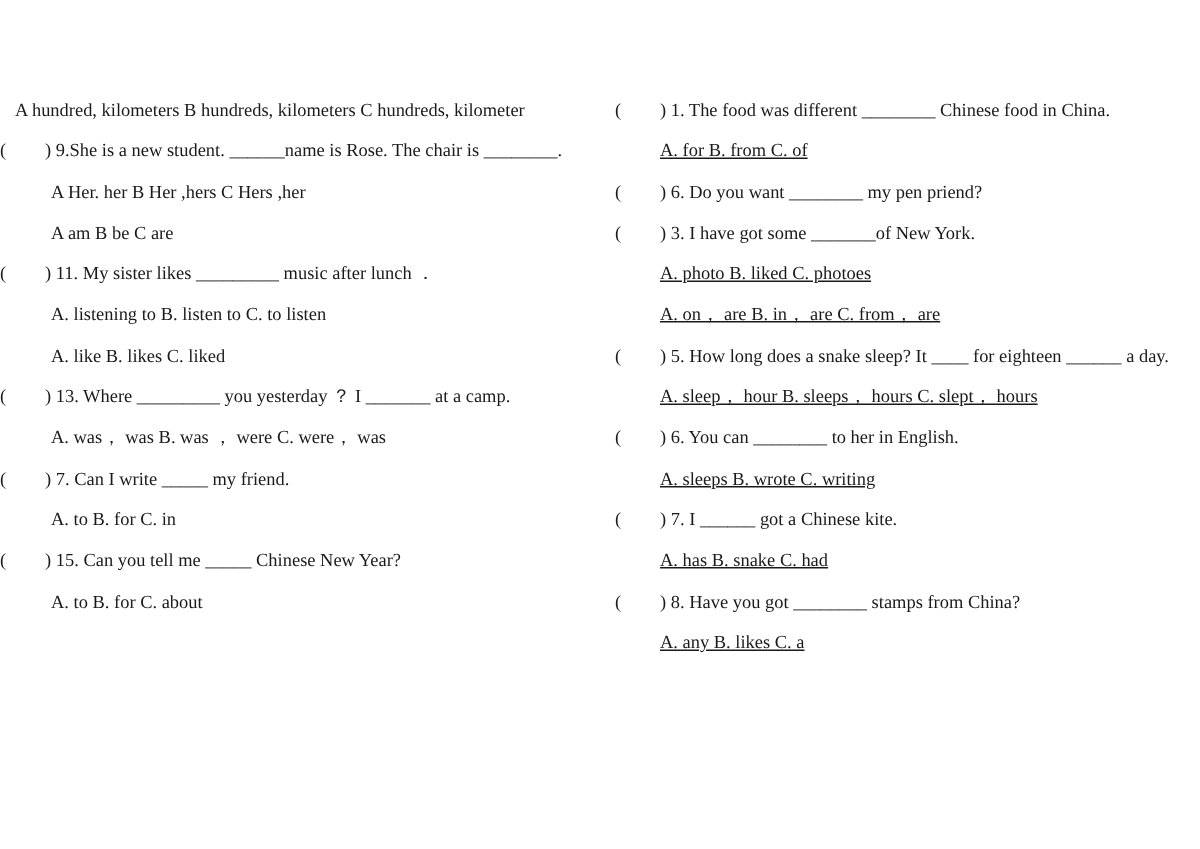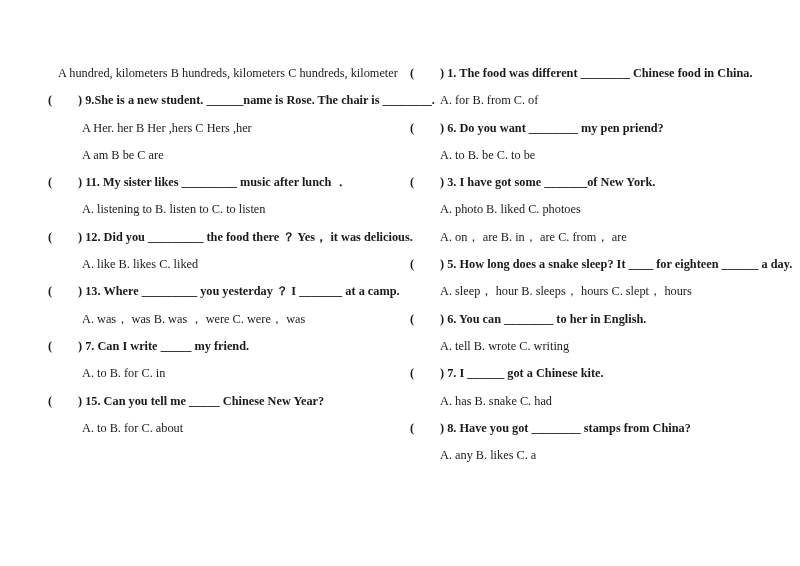--- a/index.html
+++ b/index.html
@@ -27,47 +27,47 @@
     top: 0;
     width: 800px;
     height: 566px;
     display: flex;
     flex-direction: row;
   }
   .column {
     box-sizing: border-box;
     padding-top: 60px;
   }
-  .col-left  { width: 410px; padding-left: 48px; padding-right: 6px; }
+  .col-left  { width: 410px; padding-right: 6px; }
   .col-right { width: 390px; padding-left: 0px;  padding-right: 10px; }
 
   
   .row {
     position: relative;
     height: 27.3px;
     line-height: 27.3px;
     font-size: 12.3px;
     white-space: nowrap;
   }
-  .row.q   { padding-left: 0px; font-weight: bold; }
+  .row.q   { padding-left: 0px; }
   .row.opt { padding-left: 34px; }
 
   .mark {
     display: inline-block;
     width: 30px;
   }
   .mark .paren-open  { letter-spacing: 0; }
 
   .qtext { }
 
   
   .row.lead { padding-left: 10px; }
 
   
-  .col-right .row.opt { padding-left: 30px; }
+  .col-right .row.opt { padding-left: 30px; text-decoration: underline; }
 </style>
 </head>
 <body>
 
 <div class="page">
   <div class="columns">
 
     <div class="column col-left">
 
       <div class="row lead">
@@ -89,25 +89,20 @@
 
       <div class="row q">
         <span class="mark">
           <span class="paren-open">(</span>
         </span><span class="qtext">) 11. My sister likes _________ music after lunch ．</span>
       </div>
       <div class="row opt">
         <span>A. listening to    B. listen to    C. to listen</span>
       </div>
 
-      <div class="row q">
-        <span class="mark">
-          <span class="paren-open">(</span>
-        </span><span class="qtext">) 12. Did you _________ the food there ？ Yes，  it was delicious.</span>
-      </div>
       <div class="row opt">
         <span>A. like               B. likes             C. liked</span>
       </div>
 
       <div class="row q">
         <span class="mark">
           <span class="paren-open">(</span>
         </span><span class="qtext">) 13. Where _________ you yesterday ？ I _______ at a camp.</span>
       </div>
       <div class="row opt">
@@ -143,23 +138,20 @@
       </div>
       <div class="row opt">
         <span>A. for                      B. from                    C. of</span>
       </div>
 
       <div class="row q">
         <span class="mark">
           <span class="paren-open">(</span>
         </span><span class="qtext">) 6. Do you want  ________ my pen priend?</span>
       </div>
-      <div class="row opt">
-        <span>A. to                       B. be                        C. to be</span>
-      </div>
 
       <div class="row q">
         <span class="mark">
           <span class="paren-open">(</span>
         </span><span class="qtext">) 3. I have got some _______of New York.</span>
       </div>
       <div class="row opt">
         <span>A. photo                 B. liked              C. photoes</span>
       </div>
 
@@ -175,21 +167,21 @@
       <div class="row opt">
         <span>A. sleep，  hour         B. sleeps，  hours   C. slept，  hours</span>
       </div>
 
       <div class="row q">
         <span class="mark">
           <span class="paren-open">(</span>
         </span><span class="qtext">) 6. You can ________ to her in English.</span>
       </div>
       <div class="row opt">
-        <span>A. tell                   B. wrote                 C. writing</span>
+        <span>A. sleeps                   B. wrote                 C. writing</span>
       </div>
 
       <div class="row q">
         <span class="mark">
           <span class="paren-open">(</span>
         </span><span class="qtext">) 7. I ______ got a Chinese kite.</span>
       </div>
       <div class="row opt">
         <span>A.   has                   B. snake                         C. had</span>
       </div>

